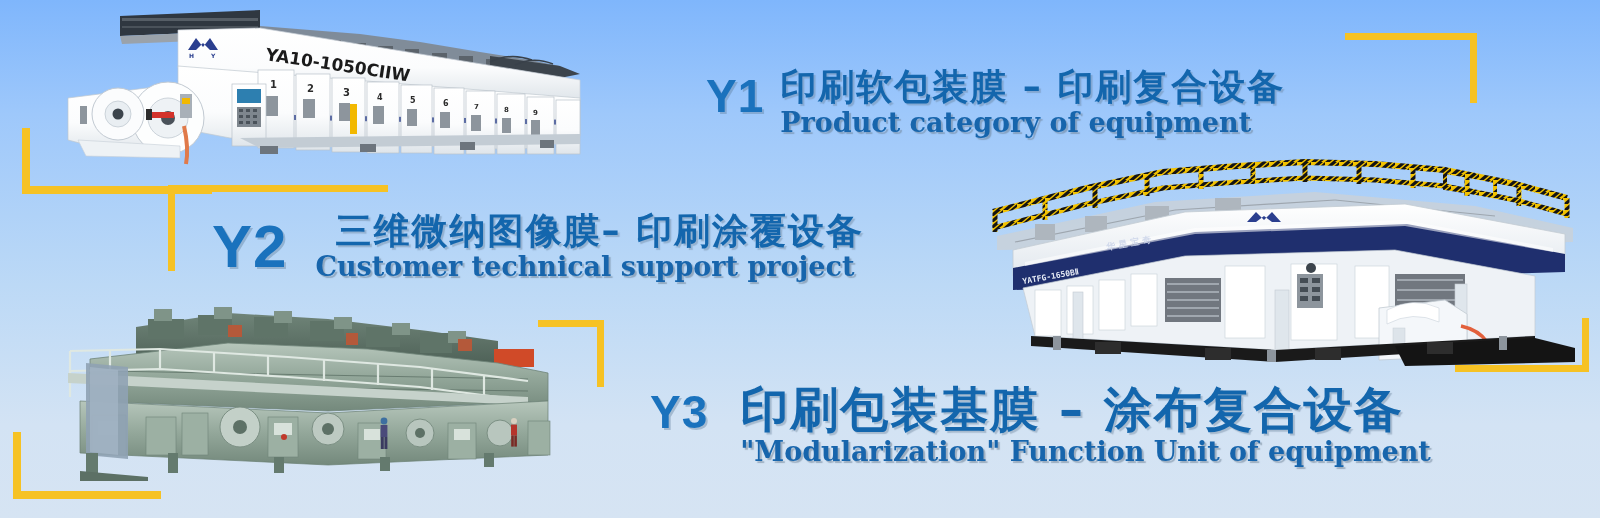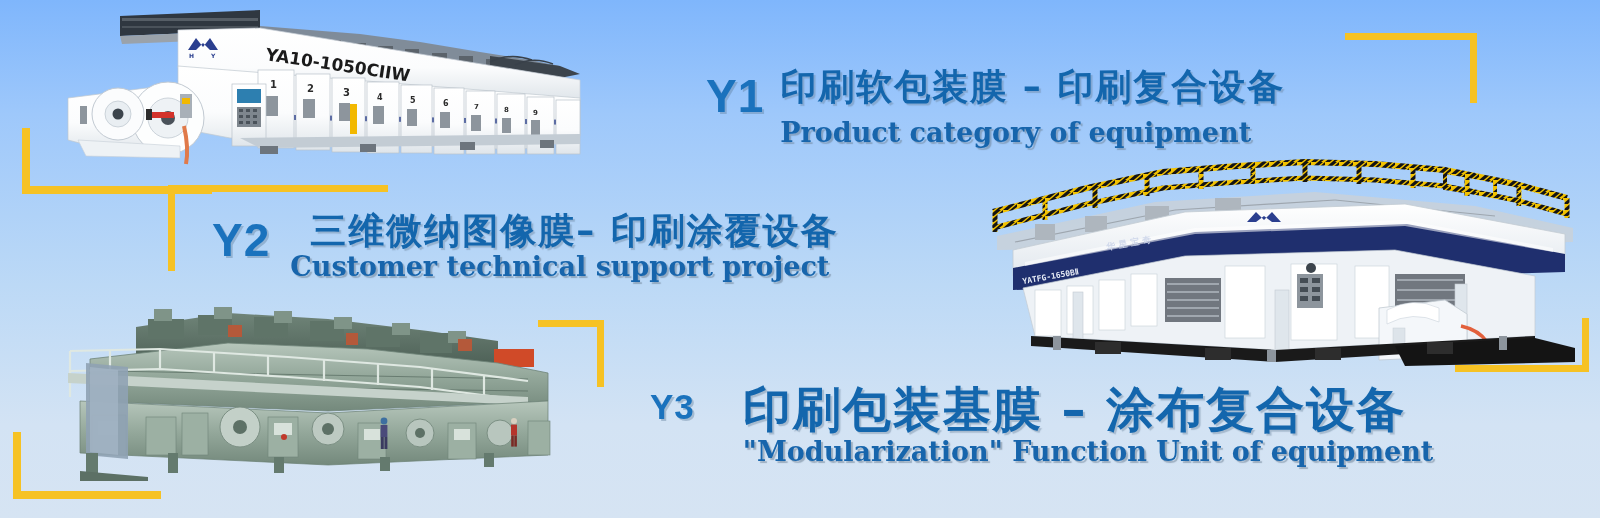--- a/index.html
+++ b/index.html
@@ -470,33 +470,33 @@
         <rect x="456" y="148" width="10" height="14"></rect>
       </g>
       <path d="M52 166 L120 172 L120 176 L52 176 Z" fill="#5c7065"></path>
     </svg>
   </div>
 
   <div class="block" style="left:706px; top:68px;">
     <div class="ycode" style="font-size:46px; margin-right:16px; margin-top:5px;">Y1</div>
     <div class="txtcol">
       <div class="cn" style="font-size:36px;">印刷软包装膜 – 印刷复合设备</div>
-      <div class="en" style="font-size:27px; margin-top:12px;">Product category of equipment</div>
+      <div class="en" style="font-size:27px; margin-top:2px;">Product category of equipment</div>
     </div>
   </div>
 
   <div class="block" style="left:212px; top:212px;">
-    <div class="ycode" style="font-size:46px; margin-right:24px; margin-top:5px;">Y2</div>
+    <div class="ycode" style="font-size:60px; margin-right:32px; margin-top:5px;">Y2</div>
     <div class="txtcol">
       <div class="cn" style="font-size:36px;margin-left:16px;">三维微纳图像膜– 印刷涂覆设备</div>
       <div class="en" style="font-size:27px; margin-top:2px; margin-left:-4px;">Customer technical support project</div>
     </div>
   </div>
 
   <div class="block" style="left:650px; top:384px;">
-    <div class="ycode" style="font-size:35px; margin-right:48px; margin-top:5px;">Y3</div>
+    <div class="ycode" style="font-size:46px; margin-right:32px; margin-top:5px;">Y3</div>
     <div class="txtcol">
       <div class="cn" style="font-size:48px;">印刷包装基膜 –  涂布复合设备</div>
       <div class="en" style="font-size:27px; margin-top:2px;">"Modularization" Function Unit of equipment</div>
     </div>
   </div>
 
 </div>
 
 </body></html>

